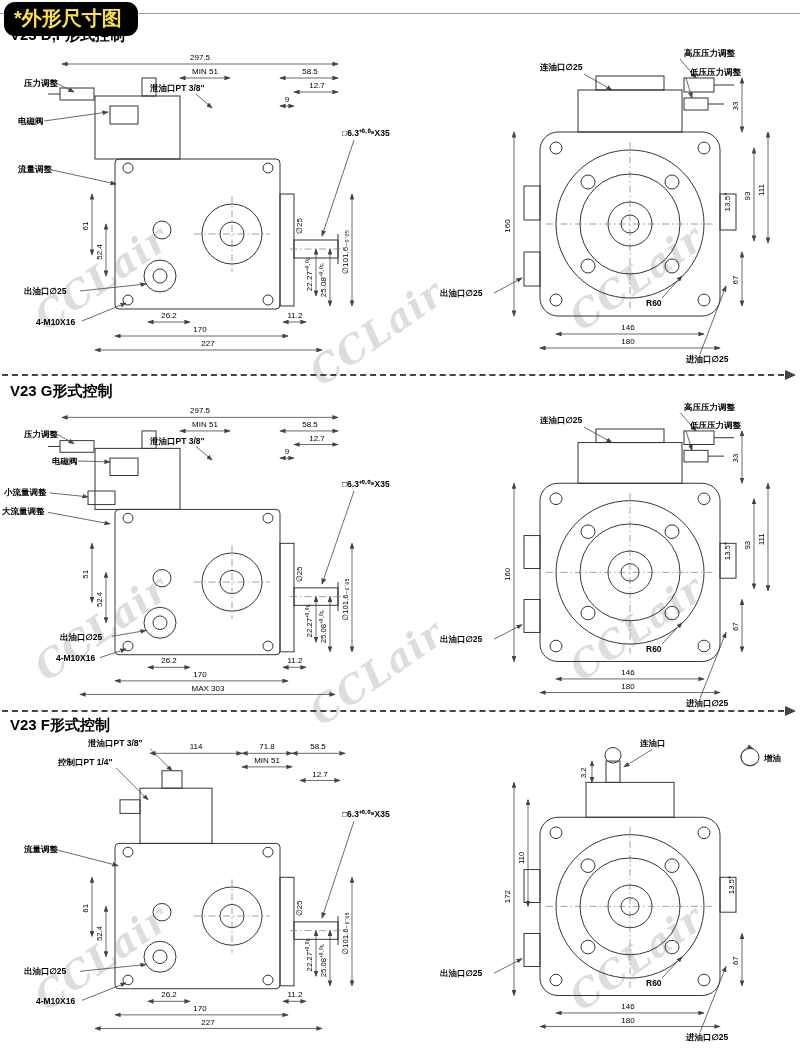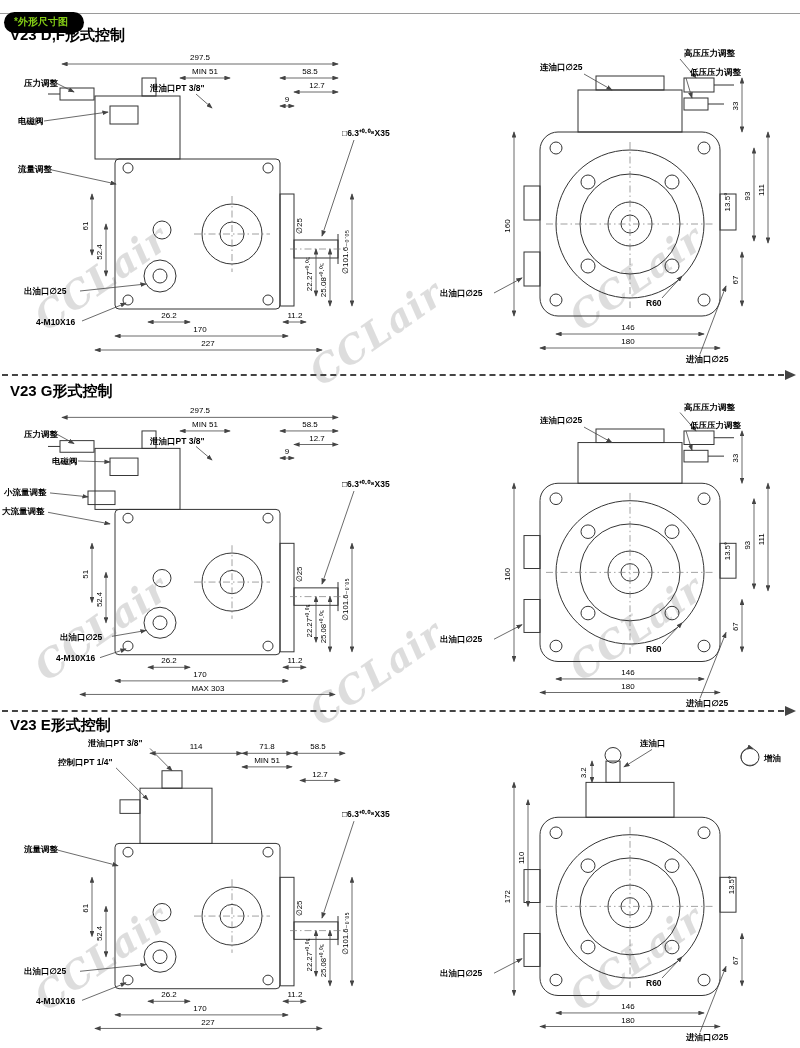--- a/index.html
+++ b/index.html
@@ -1,20 +1,20 @@
 <!DOCTYPE html>
 <html><head>
 <meta charset="utf-8">
 <style>
   html,body{margin:0;padding:0}
   body{width:800px;height:1048px;position:relative;background:#fff;
        font-family:"Liberation Sans",sans-serif;overflow:hidden}
   .frame-top{position:absolute;top:13px;left:0;width:800px;border-top:1px solid #9a9a9a}
-  .pill{position:absolute;left:4px;top:12px;background:#000;color:#84cc16;border-radius:11px;
-        padding:3px 16px 4px 10px;font-size:10px;font-weight:700;z-index:5}
+  .pill{position:absolute;left:4px;top:2px;background:#000;color:#fde047;border-radius:11px;
+        padding:3px 16px 4px 10px;font-size:20px;font-weight:700;z-index:5}
   .sec-title{position:absolute;left:10px;font-size:15px;font-weight:700;color:#000;z-index:4}
   .t1{top:26px}.t2{top:382px}.t3{top:716px}
   .sep{position:absolute;left:2px;width:782px;border-top:2px dashed #444;height:0;z-index:3}
   .p1{top:374px}.p2{top:710px}
   .sep::after{content:"";position:absolute;right:-12px;top:-6px;width:0;height:0;
         border-left:11px solid #444;border-top:5px solid transparent;border-bottom:5px solid transparent}
   .wm{position:absolute;font-size:38px;font-weight:700;font-style:italic;color:#c3c3c3;opacity:.55;
       transform:rotate(-35deg);font-family:"DejaVu Serif",serif;letter-spacing:1px;z-index:1;pointer-events:none}
   svg{position:absolute;left:0;z-index:2}
   .svg1{top:44px}.svg2{top:398px}.svg3{top:732px}
@@ -37,21 +37,21 @@
 <div class="wm" style="left:300px;top:310px">CCLair</div>
 <div class="wm" style="left:560px;top:255px">CCLair</div>
 <div class="wm" style="left:25px;top:605px">CCLair</div>
 <div class="wm" style="left:300px;top:650px">CCLair</div>
 <div class="wm" style="left:560px;top:605px">CCLair</div>
 <div class="wm" style="left:25px;top:935px">CCLair</div>
 <div class="wm" style="left:560px;top:935px">CCLair</div>
 
 <div class="sec-title t1">V23 D,F形式控制</div>
 <div class="sec-title t2">V23 G形式控制</div>
-<div class="sec-title t3">V23 E形式控制</div>
+<div class="sec-title t3">V23 F形式控制</div>
 
 <div class="sep p1"></div>
 <div class="sep p2"></div>
 
 <svg class="svg1" width="800" height="320" viewBox="0 0 800 320" preserveAspectRatio="none">
   <defs>
     <marker id="m1" markerWidth="8" markerHeight="6" refX="7" refY="3" orient="auto-start-reverse" viewBox="0 0 8 6">
       <path d="M0,0L8,3L0,6z" fill="#444"></path>
     </marker>
   </defs>

